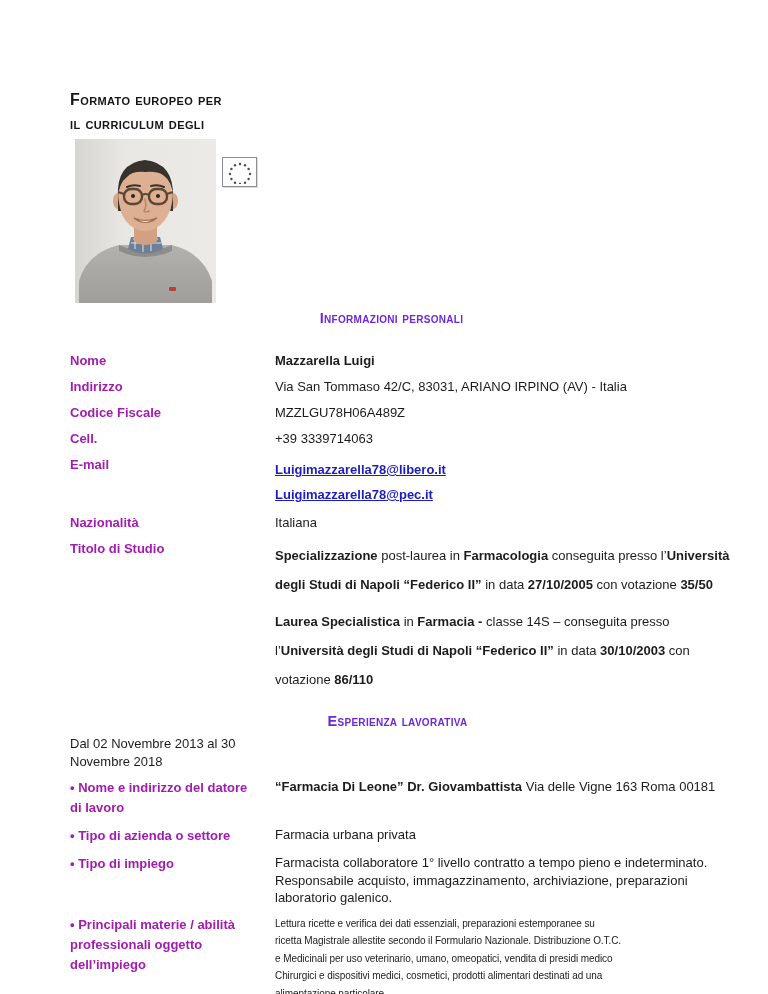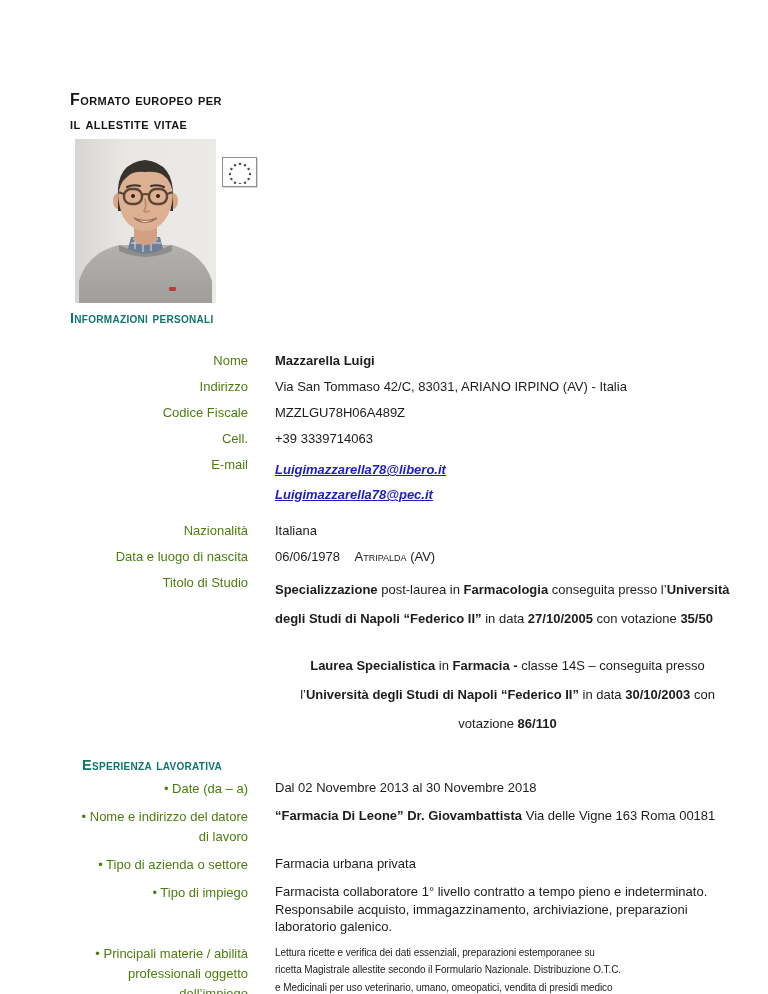--- a/index.html
+++ b/index.html
@@ -44,39 +44,41 @@
     display:flex; align-items:center; justify-content:center;
   }
 
   
   .section-heading {
     font-variant:small-caps;
     font-weight:bold;
     font-size:14.5px;
     line-height:18px;
     letter-spacing:0.3px;
-    color:#0f766e;
+    color:#6d28d9;
+    text-align:center;
   }
   .section-heading.personal { margin-top:4px; }
   .section-heading.experience { margin-top:18px;margin-left:12px; }
 
   
   .info-grid { margin-top:26px; }
   .info-grid.experience-grid { margin-top:5px; }
   .row {
     display:grid;
     grid-template-columns:178px 1fr;
     column-gap:27px;
     margin-bottom:10px;
   }
   .label {
-    text-align:right;
+    text-align:left;
     font-size:13px;
     line-height:16px;
-    color:#4d7c0f;
+    color:#a21caf;
+    font-weight:bold;
   }
   .experience-grid .label { line-height:20px; }
   .value {
     font-size:13px;
     line-height:16px;
     color:#1c1c1c;
   }
   .experience-grid .row { margin-bottom:8px; }
   .experience-grid .value { line-height:17.5px; }
   .value.nowrap { white-space:nowrap; }
@@ -84,44 +86,43 @@
   span.b { font-weight:bold; }
   span.sc { font-variant:small-caps; }
 
   .email {
     display:block;
     color:#1c1cc4;
     font-weight:bold;
     text-decoration:underline;
     line-height:25px;
     cursor:pointer;
-    font-style:italic;
-  }
-  .email-row { margin-bottom:16px; }
+  }
+  .email-row { margin-bottom:8px; }
 
   .edu p { line-height:29px; width:465px; }
-  .edu p + p { margin-top:18px;text-align:center; }
+  .edu p + p { margin-top:8px; }
 
   .condensed {
     font-size:11.5px;
     line-height:15.6px;
     letter-spacing:-0.1px;
     width:398px;
     transform:scaleX(0.87);
     transform-origin:0 0;
   }
 </style>
 </head>
 <body>
 
 <div class="page">
 
   <header class="title-block">
     <div class="title-line">Formato europeo per</div>
-    <div class="title-line">il allestite vitae</div>
+    <div class="title-line">il curriculum degli</div>
   </header>
 
   <div class="photo-row">
     <div class="photo">
       <svg width="141" height="164" viewBox="0 0 141 164" xmlns="http://www.w3.org/2000/svg">
         <defs>
           <linearGradient id="bgGrad" x1="0" y1="0" x2="1" y2="0">
             <stop offset="0" stop-color="#d7d5d2"></stop>
             <stop offset="0.35" stop-color="#e9e7e4"></stop>
             <stop offset="1" stop-color="#eceae7"></stop>
@@ -218,41 +219,36 @@
         <a class="email">Luigimazzarella78@libero.it</a>
         <a class="email">Luigimazzarella78@pec.it</a>
       </div>
     </div>
 
     <div class="row">
       <div class="label">Nazionalità</div>
       <div class="value"><span>Italiana</span></div>
     </div>
 
-    <div class="row">
-      <div class="label">Data e luogo di nascita</div>
-      <div class="value"><span>06/06/1978&nbsp;&nbsp;&nbsp;&nbsp;</span><span class="sc">Atripalda</span><span> (AV)</span></div>
-    </div>
 
     <div class="row">
       <div class="label">Titolo di Studio</div>
       <div class="value edu">
         <p><span class="b">Specializzazione</span><span> post-laurea in </span><span class="b">Farmacologia</span><span> conseguita presso l’</span><span class="b">Università degli Studi di Napoli “Federico II”</span><span> in data </span><span class="b">27/10/2005</span><span> con votazione </span><span class="b">35/50</span></p>
         <p><span class="b">Laurea Specialistica</span><span> in </span><span class="b">Farmacia -</span><span> classe 14S – conseguita presso l’</span><span class="b">Università degli Studi di Napoli “Federico II”</span><span> in data </span><span class="b">30/10/2003</span><span> con votazione </span><span class="b">86/110</span></p>
       </div>
     </div>
 
   </div>
 
   <h2 class="section-heading experience">Esperienza lavorativa</h2>
 
   <div class="info-grid experience-grid">
 
     <div class="row">
-      <div class="label">• Date (da – a)</div>
       <div class="value"><span>Dal 02 Novembre 2013 al 30 Novembre 2018</span></div>
     </div>
 
     <div class="row">
       <div class="label">• Nome e indirizzo del datore di lavoro</div>
       <div class="value nowrap"><span class="b">“Farmacia Di Leone” Dr. Giovambattista</span><span> Via delle Vigne 163 Roma 00181</span></div>
     </div>
 
     <div class="row">
       <div class="label">• Tipo di azienda o settore</div>

